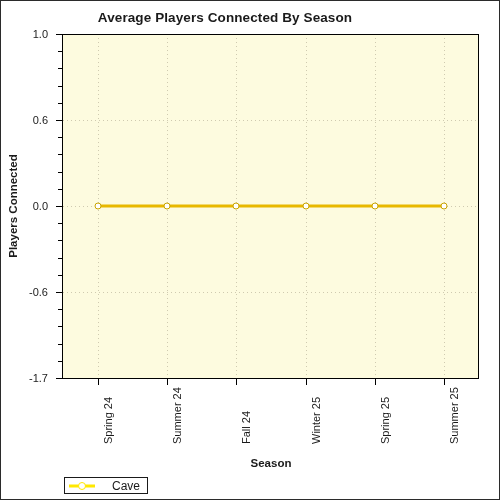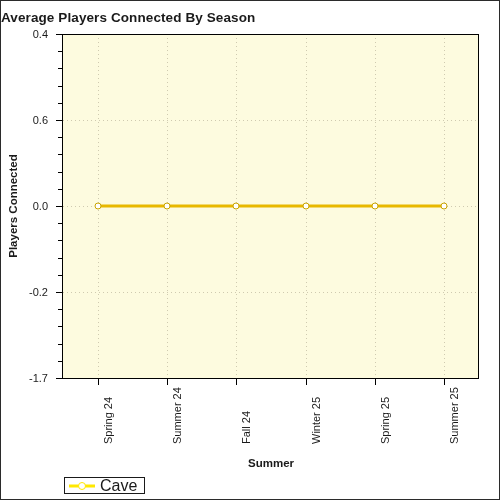--- a/index.html
+++ b/index.html
@@ -17,21 +17,21 @@
     font-family: "Liberation Sans", sans-serif;
     overflow: hidden;
   }
 
   
   #chart-title {
     position: absolute;
     left: 0;
     top: 9px;
     width: 448px;
-    text-align: left;
+    text-align: center;
     font-size: 13.5px;
     font-weight: bold;
     color: #1a1a1a;
     letter-spacing: 0.1px;
   }
 
   
   #plot-area {
     position: absolute;
     left: 62px;
@@ -206,24 +206,25 @@
     top: 50%;
     width: 8px;
     height: 8px;
     background: #ffffff;
     border: 1.3px solid #ffe800;
     border-radius: 50%;
     box-sizing: border-box;
     transform: translate(-50%, -50%);
   }
   #legend-label {
-    font-size: 16px;
+    font-size: 12px;
     color: #1a1a1a;
     white-space: nowrap;
     line-height: 1;
+    margin-left: 12px;
   }
 </style>
 </head>
 <body>
 
 <div id="chart-root">
 
   <div id="chart-title">Average Players Connected By Season</div>
 
   <div id="plot-area">
@@ -276,45 +277,45 @@
       <div class="y-tick-minor" style="top: 257px;"></div>
       <div class="y-tick-minor" style="top: 274px;"></div>
       <div class="y-tick-major" style="top: 291px;"></div>
       <div class="y-tick-minor" style="top: 308px;"></div>
       <div class="y-tick-minor" style="top: 325px;"></div>
       <div class="y-tick-minor" style="top: 343px;"></div>
       <div class="y-tick-minor" style="top: 360px;"></div>
       <div class="y-tick-major" style="top: 377px;"></div>
     </div>
   <div id="y-axis-labels">
-      <div class="y-tick-label" style="top: 33px;">0.4</div>
+      <div class="y-tick-label" style="top: 33px;">1.0</div>
       <div class="y-tick-label" style="top: 119px;">0.6</div>
       <div class="y-tick-label" style="top: 205px;">0.0</div>
-      <div class="y-tick-label" style="top: 291px;">-0.2</div>
+      <div class="y-tick-label" style="top: 291px;">-0.6</div>
       <div class="y-tick-label" style="top: 377px;">-1.7</div>
     </div>
   <div id="x-axis-ticks">
       <div class="x-tick-major" style="left: 97px;"></div>
       <div class="x-tick-major" style="left: 166px;"></div>
       <div class="x-tick-major" style="left: 235px;"></div>
       <div class="x-tick-major" style="left: 305px;"></div>
       <div class="x-tick-major" style="left: 374px;"></div>
       <div class="x-tick-major" style="left: 443px;"></div>
     </div>
   <div id="x-axis-labels">
       <div class="x-tick-label" style="left: 101px; top: 443px;">Spring 24</div>
       <div class="x-tick-label" style="left: 170px; top: 443px;">Summer 24</div>
       <div class="x-tick-label" style="left: 239px; top: 443px;">Fall 24</div>
       <div class="x-tick-label" style="left: 309px; top: 443px;">Winter 25</div>
       <div class="x-tick-label" style="left: 378px; top: 443px;">Spring 25</div>
       <div class="x-tick-label" style="left: 447px; top: 443px;">Summer 25</div>
     </div>
 
   <div id="y-axis-title">Players Connected</div>
-  <div id="x-axis-title">Summer</div>
+  <div id="x-axis-title">Season</div>
 
   <div id="legend">
     <span id="legend-swatch">
       <span id="legend-swatch-line"></span>
       <span id="legend-swatch-marker"></span>
     </span>
     <span id="legend-label">Cave</span>
   </div>
 
 </div>

